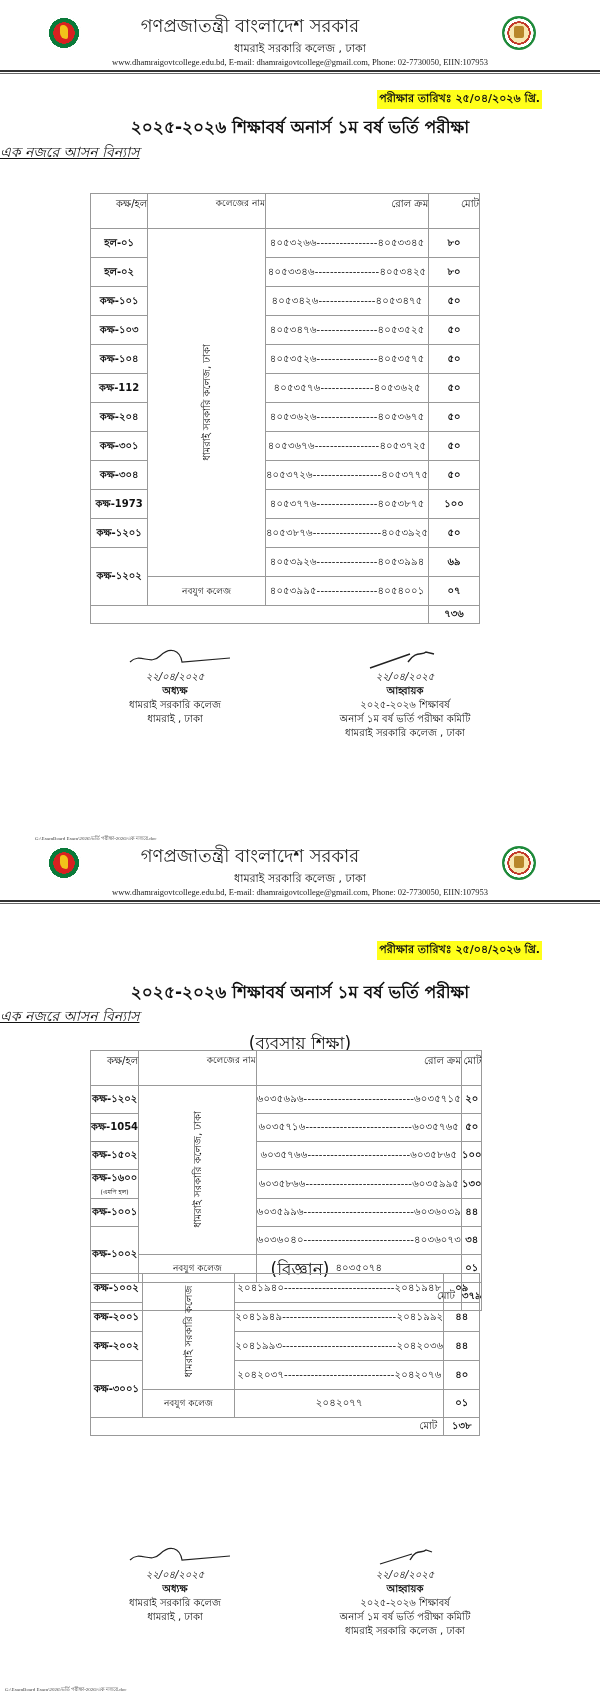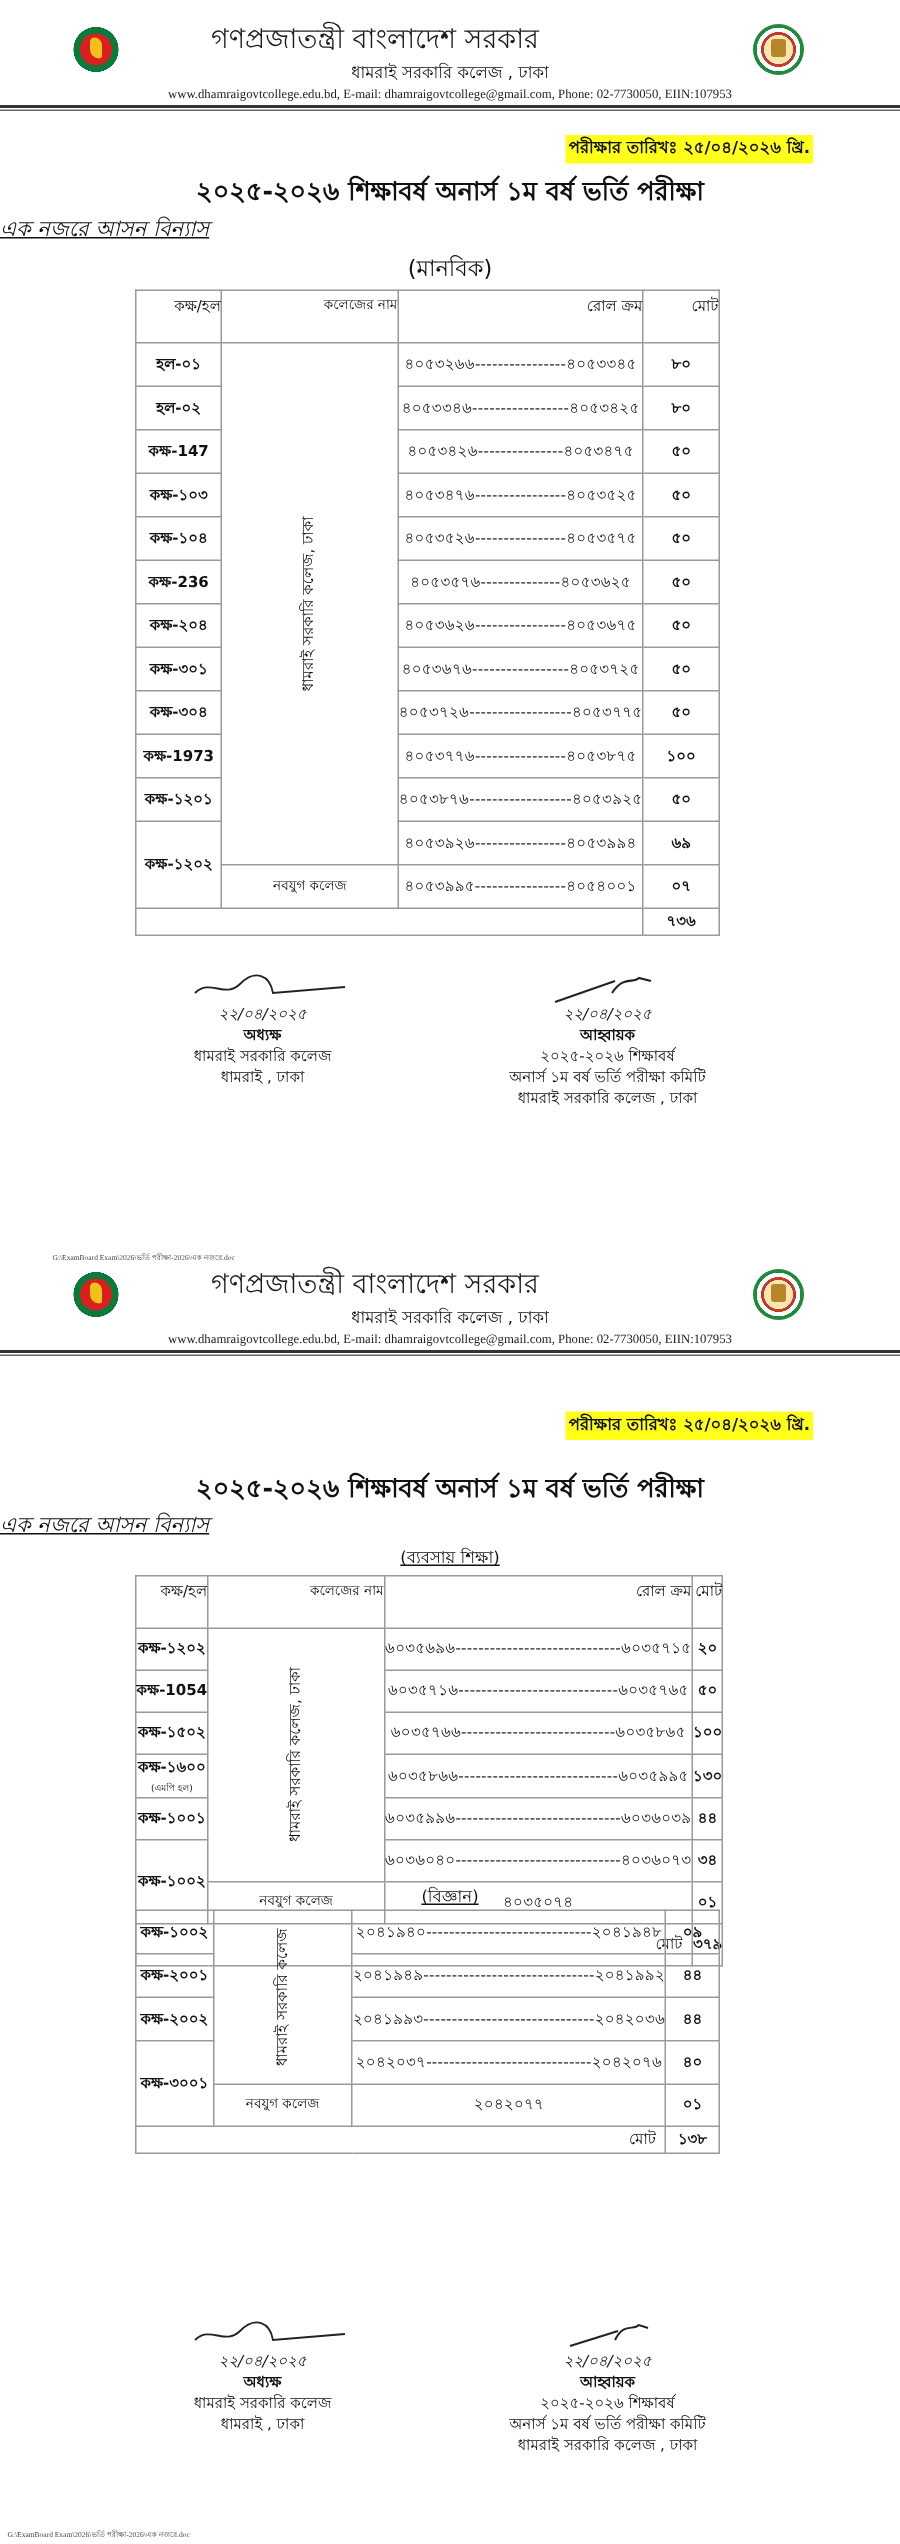--- a/index.html
+++ b/index.html
@@ -23,21 +23,21 @@
   .hdr-contact { position: absolute; left: 0; top: 57px; width: 600px; text-align: center; font-size: 8.5px;
                  font-family: "Liberation Serif", serif; color: #222; }
   .hdr-rule { position: absolute; left: 0; top: 70px; width: 600px; border-top: 2px solid #333; }
   .hdr-rule2 { position: absolute; left: 0; top: 73px; width: 600px; border-top: 1px solid #666; }
 
   .exam-date { position: absolute; right: 58px; font-size: 11px; font-weight: bold; background: #ffff1a; padding: 0 2px; white-space: nowrap; }
 
   .main-title { position: absolute; left: 0; width: 600px; text-align: center; font-size: 17px; font-weight: bold; }
   .sub-title { position: absolute; left: 0; width: 600px; text-align: left; font-size: 14px; text-decoration: underline; font-style: italic; }
   .faculty { position: absolute; left: 0; width: 600px; text-align: center; font-size: 15px; }
-  .faculty.small { font-size: 11px; text-decoration: underline; }
+  .faculty.small { font-size: 17px; }
 
   table.seat { position: absolute; left: 90px; width: 390px; border-collapse: collapse; font-size: 10px; }
   table.seat td, table.seat th { border: 1px solid #999; text-align: center; padding: 0; font-weight: normal; }
   table.seat th { vertical-align: top; padding-top: 2px; text-align: right; }
   table.seat td.room { font-weight: bold; }
   table.seat td.col-name { width: 48px; font-size: 9px; line-height: 13px; }
   table.seat td.room-col { width: 60px; }
   table.seat td.total-col { width: 62px; font-weight: bold; }
   table.seat td.roll { letter-spacing: 0.2px; white-space: nowrap; }
   .vert { display: inline-block; transform: rotate(-90deg); white-space: nowrap; font-size: 10px; }
@@ -60,21 +60,20 @@
     <div class="hdr-sub">ধামরাই সরকারি কলেজ , ঢাকা</div>
     <div class="hdr-contact">www.dhamraigovtcollege.edu.bd, E-mail: dhamraigovtcollege@gmail.com, Phone: 02-7730050, EIIN:107953</div>
     <div class="logo logo-col"></div>
     <div class="hdr-rule"></div>
     <div class="hdr-rule2"></div>
   </div>
 
   <div class="exam-date" style="top:90px;">পরীক্ষার তারিখঃ ২৫/০৪/২০২৬ খ্রি.</div>
   <div class="main-title" style="top:114px;">২০২৫-২০২৬ শিক্ষাবর্ষ অনার্স ১ম বর্ষ ভর্তি পরীক্ষা</div>
   <div class="sub-title" style="top:141px;">এক নজরে আসন বিন্যাস</div>
-  <div class="faculty" style="top:167px;">(মানবিক)</div>
 
   <table class="seat" style="top:193px;">
     <tbody>
         <tr style="height:35px;">
       <th>কক্ষ/হল</th>
       <th style="font-size:9px;">কলেজের নাম</th>
       <th>রোল ক্রম</th>
       <th>মোট</th>
     </tr>
     <tr style="height:29px;">
@@ -82,36 +81,36 @@
       <td class="col-name" rowspan="12"><span class="vert">ধামরাই সরকারি কলেজ, ঢাকা</span></td>
       <td class="roll">৪০৫৩২৬৬----------------৪০৫৩৩৪৫</td>
       <td class="total-col">৮০</td>
     </tr>
     <tr style="height:29px;">
       <td class="room">হল-০২</td>
       <td class="roll">৪০৫৩৩৪৬-----------------৪০৫৩৪২৫</td>
       <td class="total-col">৮০</td>
     </tr>
     <tr style="height:29px;">
-      <td class="room">কক্ষ-147</td>
+      <td class="room">কক্ষ-১০১</td>
       <td class="roll">৪০৫৩৪২৬---------------৪০৫৩৪৭৫</td>
       <td class="total-col">৫০</td>
     </tr>
     <tr style="height:29px;">
       <td class="room">কক্ষ-১০৩</td>
       <td class="roll">৪০৫৩৪৭৬----------------৪০৫৩৫২৫</td>
       <td class="total-col">৫০</td>
     </tr>
     <tr style="height:29px;">
       <td class="room">কক্ষ-১০৪</td>
       <td class="roll">৪০৫৩৫২৬----------------৪০৫৩৫৭৫</td>
       <td class="total-col">৫০</td>
     </tr>
     <tr style="height:29px;">
-      <td class="room">কক্ষ-236</td>
+      <td class="room">কক্ষ-112</td>
       <td class="roll">৪০৫৩৫৭৬--------------৪০৫৩৬২৫</td>
       <td class="total-col">৫০</td>
     </tr>
     <tr style="height:29px;">
       <td class="room">কক্ষ-২০৪</td>
       <td class="roll">৪০৫৩৬২৬----------------৪০৫৩৬৭৫</td>
       <td class="total-col">৫০</td>
     </tr>
     <tr style="height:29px;">
       <td class="room">কক্ষ-৩০১</td>

